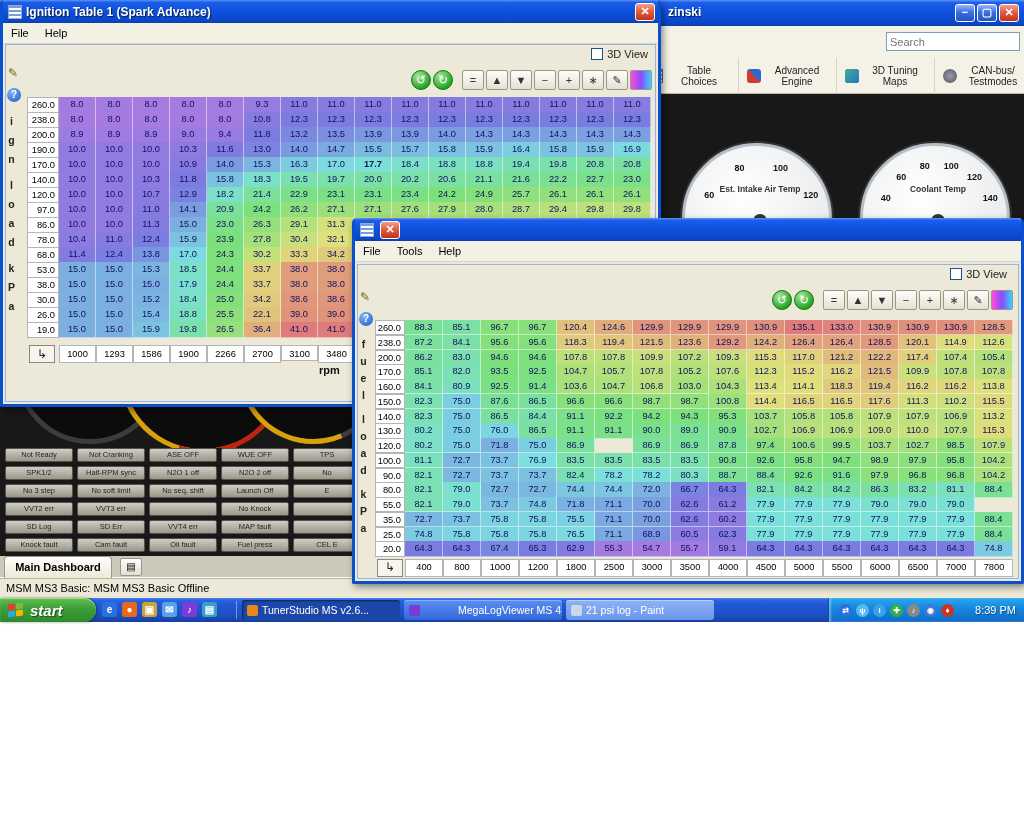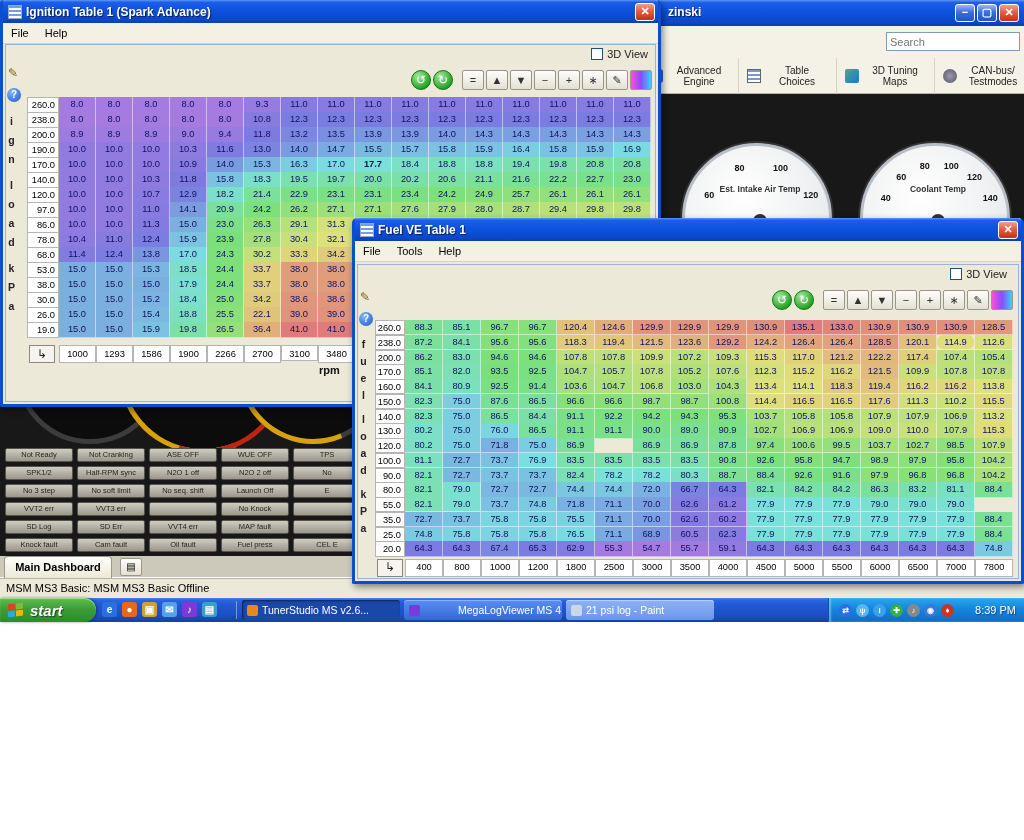--- a/index.html
+++ b/index.html
@@ -120,26 +120,26 @@
       <span style="position:absolute;right:5px;top:4px;display:flex">
         <span class="tbtn blue">−</span>
         <span class="tbtn blue">▢</span>
         <span class="tbtn red">✕</span>
       </span>
     </div>
     <div id="main-strip">
       <input id="search-box" placeholder="Search" style="">
       <div id="ribbon">
           <div class="rb">
+            <span class="rb-icon i0"></span>
+            <span class="rb-label">Table Choices</span>
+          </div>
+          <div class="rb">
             <span class="rb-icon i1"></span>
             <span class="rb-label">Advanced Engine</span>
-          </div>
-          <div class="rb">
-            <span class="rb-icon i0"></span>
-            <span class="rb-label">Table Choices</span>
           </div>
           <div class="rb">
             <span class="rb-icon i2"></span>
             <span class="rb-label">3D Tuning Maps</span>
           </div>
           <div class="rb">
             <span class="rb-icon i3"></span>
             <span class="rb-label">CAN-bus/ Testmodes</span>
           </div>
         </div>
@@ -546,21 +546,20 @@
         <div class="axis-cell" style="left: 217px; top: 248px; width: 37px; height: 18px; line-height: 16px;">2700</div>
         <div class="axis-cell" style="left: 254px; top: 248px; width: 37px; height: 16px; line-height: 16px;">3100</div>
         <div class="axis-cell" style="left: 291px; top: 248px; width: 37px; height: 18px; line-height: 16px;">3480</div>
       </div>
     <div class="rpm-lbl" style="left:316px;top:364px">rpm</div>
   </div>
 
   <div class="window" id="fuel-win">
     <div class="titlebar">
       <span class="win-icon"></span>
-      <span class="ttl">Fuel VE Table 1</span>
       <span class="tbtn red">✕</span>
     </div>
     <div class="menubar" id="fuel-menu">
         <span class="menu-item">File</span>
         <span class="menu-item">Tools</span>
         <span class="menu-item">Help</span>
       </div>
     <div class="panel"></div>
     <div class="checkrow" style="right:14px;top:50px">
       <span class="cb"></span>
@@ -621,21 +620,21 @@
         <div class="heat-cell" style="left: 182px; top: 14.75px; width: 38px; height: 15.25px; line-height: 14.75px; background: rgb(224, 202, 123);">118.3</div>
         <div class="heat-cell" style="left: 220px; top: 14.75px; width: 38px; height: 15.25px; line-height: 14.75px; background: rgb(224, 197, 123);">119.4</div>
         <div class="heat-cell" style="left: 258px; top: 14.75px; width: 38px; height: 15.25px; line-height: 14.75px; background: rgb(224, 187, 123);">121.5</div>
         <div class="heat-cell" style="left: 296px; top: 14.75px; width: 38px; height: 15.25px; line-height: 14.75px; background: rgb(224, 177, 123);">123.6</div>
         <div class="heat-cell" style="left: 334px; top: 14.75px; width: 38px; height: 15.25px; line-height: 14.75px; background: rgb(224, 151, 123);">129.2</div>
         <div class="heat-cell" style="left: 372px; top: 14.75px; width: 38px; height: 15.25px; line-height: 14.75px; background: rgb(224, 175, 123);">124.2</div>
         <div class="heat-cell" style="left: 410px; top: 14.75px; width: 38px; height: 15.25px; line-height: 14.75px; background: rgb(224, 163, 123);">126.4</div>
         <div class="heat-cell" style="left: 448px; top: 14.75px; width: 38px; height: 15.25px; line-height: 14.75px; background: rgb(224, 163, 123);">126.4</div>
         <div class="heat-cell" style="left: 486px; top: 14.75px; width: 38px; height: 15.25px; line-height: 14.75px; background: rgb(224, 153, 123);">128.5</div>
         <div class="heat-cell" style="left: 524px; top: 14.75px; width: 38px; height: 15.25px; line-height: 14.75px; background: rgb(224, 194, 123);">120.1</div>
-        <div class="heat-cell" style="left: 562px; top: 14.75px; width: 38px; height: 15.25px; line-height: 14.75px; background: rgb(224, 221, 123); border-radius: 6px;">114.9</div>
+        <div class="heat-cell" style="left: 562px; top: 14.75px; width: 38px; height: 15.25px; line-height: 14.75px; background: rgb(224, 221, 123);">114.9</div>
         <div class="heat-cell" style="left: 600px; top: 14.75px; width: 38px; height: 15.25px; line-height: 14.75px; background: rgb(216, 224, 123);">112.6</div>
         <div class="row-hdr" style="left: 0px; top: 29.5px; width: 30px; height: 15.25px; line-height: 14.75px;">200.0</div>
         <div class="heat-cell" style="left: 30px; top: 29.5px; width: 38px; height: 15.25px; line-height: 14.75px; background: rgb(123, 224, 158);">86.2</div>
         <div class="heat-cell" style="left: 68px; top: 29.5px; width: 38px; height: 15.25px; line-height: 14.75px; background: rgb(123, 224, 173);">83.0</div>
         <div class="heat-cell" style="left: 106px; top: 29.5px; width: 38px; height: 15.25px; line-height: 14.75px; background: rgb(126, 224, 123);">94.6</div>
         <div class="heat-cell" style="left: 144px; top: 29.5px; width: 38px; height: 15.25px; line-height: 14.75px; background: rgb(126, 224, 123);">94.6</div>
         <div class="heat-cell" style="left: 182px; top: 29.5px; width: 38px; height: 15.25px; line-height: 14.75px; background: rgb(190, 224, 123);">107.8</div>
         <div class="heat-cell" style="left: 220px; top: 29.5px; width: 38px; height: 15.25px; line-height: 14.75px; background: rgb(190, 224, 123);">107.8</div>
         <div class="heat-cell" style="left: 258px; top: 29.5px; width: 38px; height: 15.25px; line-height: 14.75px; background: rgb(202, 224, 123);">109.9</div>
         <div class="heat-cell" style="left: 296px; top: 29.5px; width: 38px; height: 15.25px; line-height: 14.75px; background: rgb(187, 224, 123);">107.2</div>

